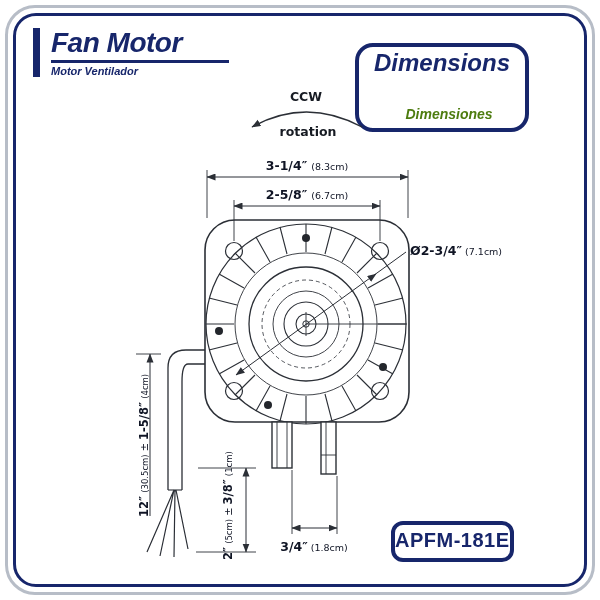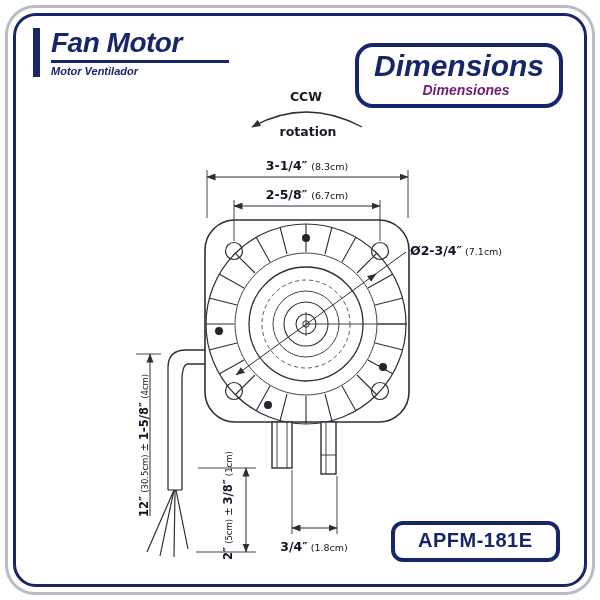--- a/index.html
+++ b/index.html
@@ -10,25 +10,25 @@
 
   .header { position:absolute; left:33px; top:28px; display:flex; }
   .hbar { width:7px; background:#17266b; margin-right:11px; }
   .htext { min-width:178px; }
   .htitle { font-size:28px; font-weight:700; font-style:italic; color:#17266b; line-height:1.05; letter-spacing:-0.5px; }
   .hrule { height:3px; background:#17266b; margin:3px 0 2px; }
   .hsub { font-size:11px; font-weight:700; font-style:italic; color:#17266b; }
 
   .dims-badge { position:absolute; left:355px; top:43px; border:4px solid #17266b;
                 border-radius:18px; padding:3px 15px 6px; text-align:center; background:#fff; }
-  .dtitle { font-size:30px; font-weight:700; font-style:italic; color:#17266b; line-height:1.05; }
-  .dsub { font-size:14px; font-weight:700; font-style:italic; color:#701a75; margin-left:14px; }
+  .dtitle { font-size:24px; font-weight:700; font-style:italic; color:#17266b; line-height:1.05; }
+  .dsub { font-size:14px; font-weight:700; font-style:italic; color:#4d7c0f; margin-left:14px;margin-top:31px; }
 
   .model-badge { position:absolute; left:391px; top:521px; border:4px solid #17266b;
-                 border-radius:12px; padding:4px 23px 6px; font-size:20px; font-weight:700;
+                 border-radius:12px; padding:4px 0 6px; font-size:20px; font-weight:700;
                  color:#17266b; background:#fff; letter-spacing:0.5px; }
 
   svg.draw { position:absolute; left:0; top:0; }
   .ln { stroke:#2b2f36; fill:none; }
   .fw { fill:#ffffff; }
   svg text { font-family:"DejaVu Sans", sans-serif; fill:#0f1424; }
   .tb  { font-weight:700; font-size:12.5px; }
   .ts  { font-size:9.5px; }
   .tb2 { font-weight:700; font-size:11.5px; }
   .ts2 { font-size:8.5px; }

